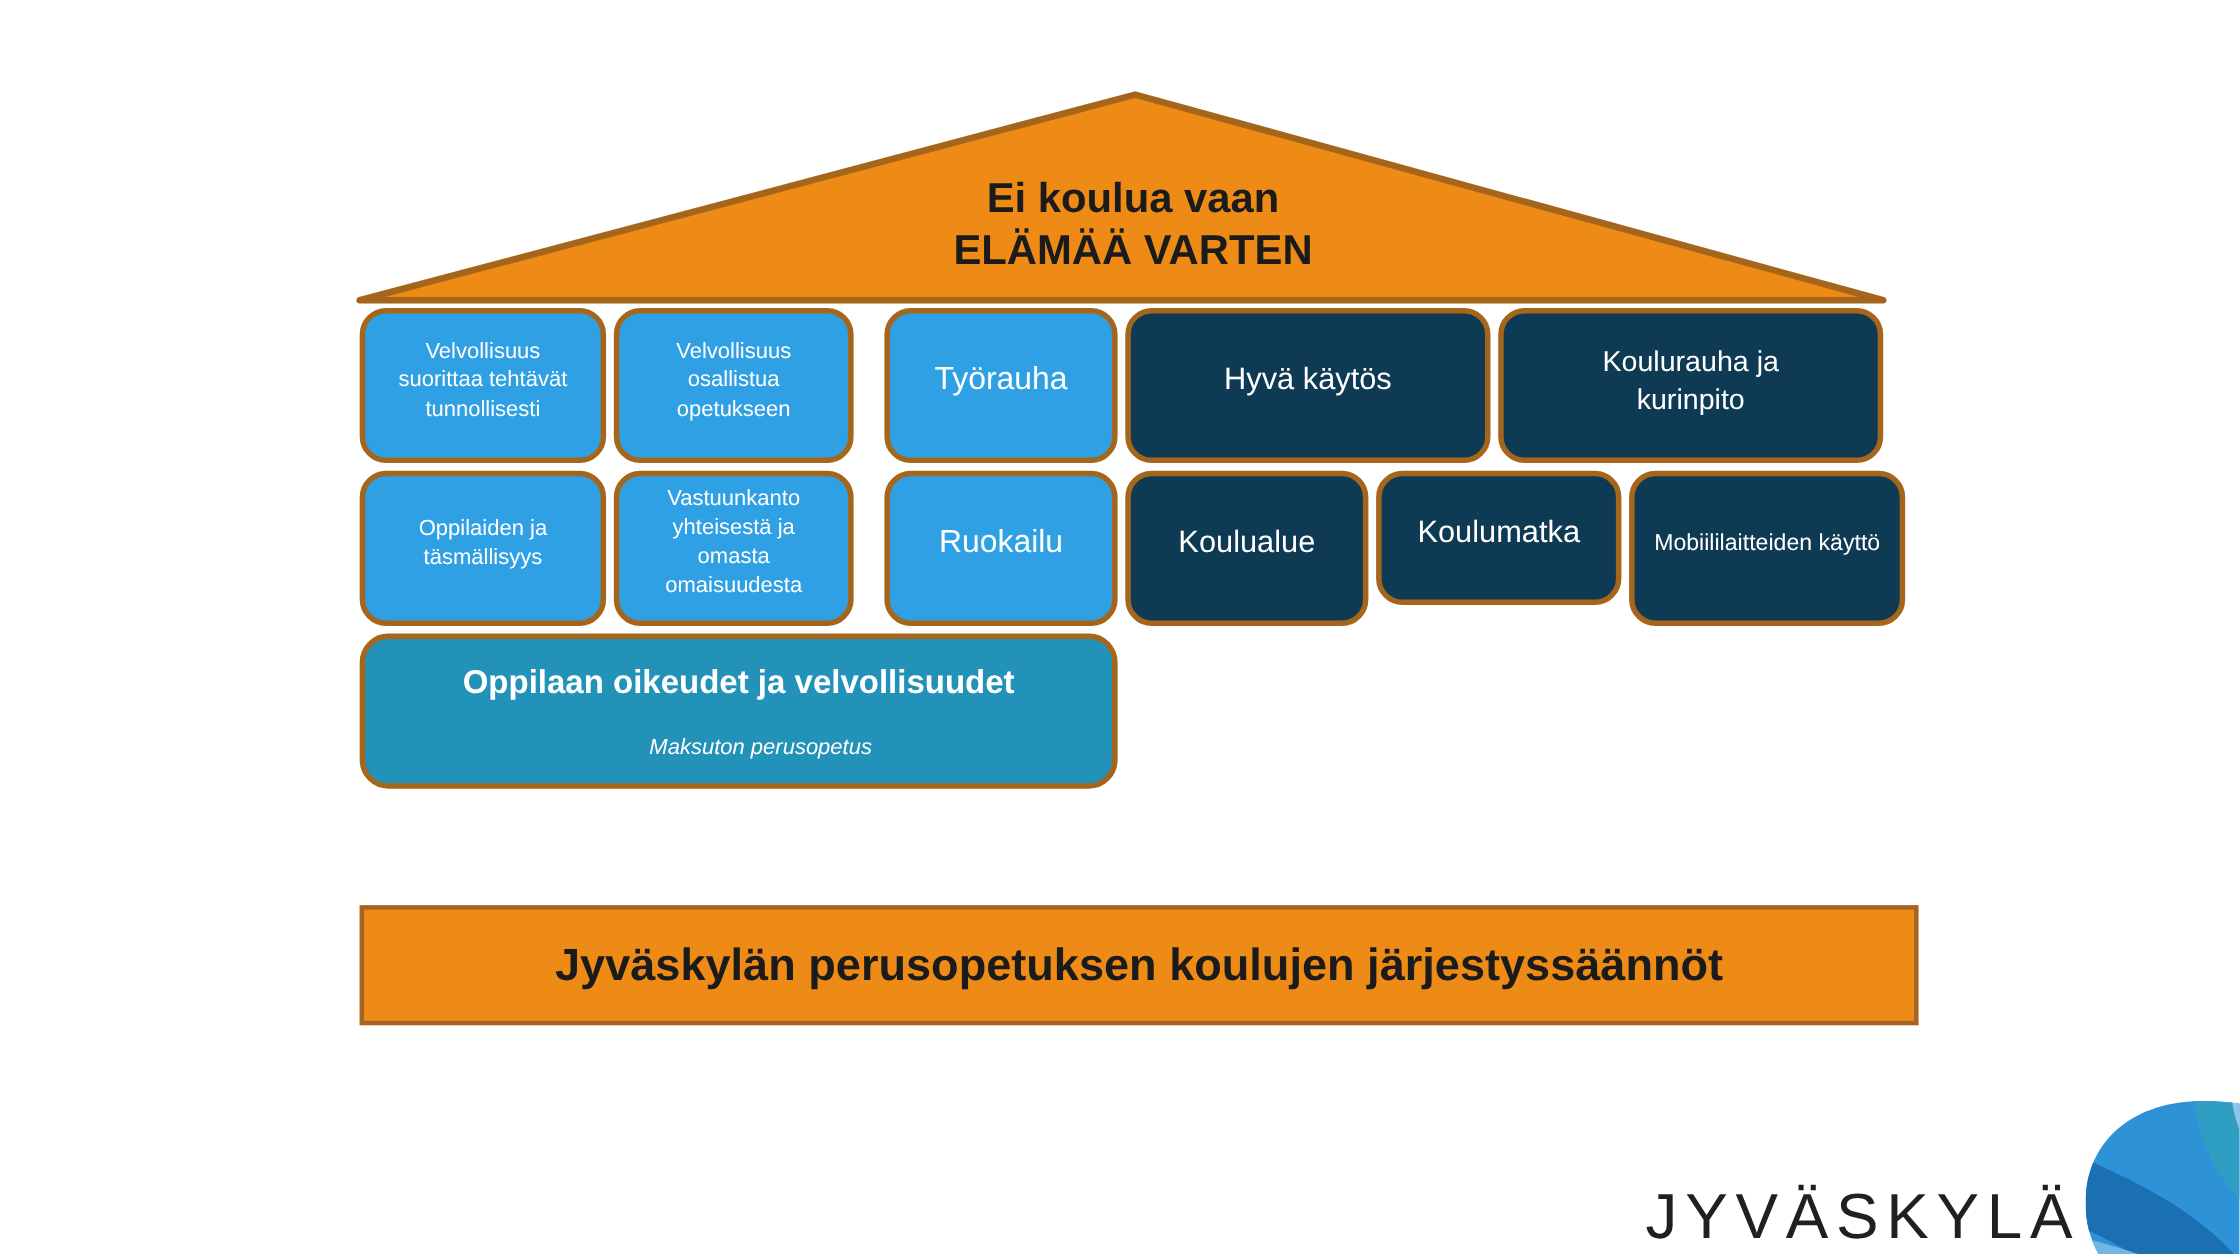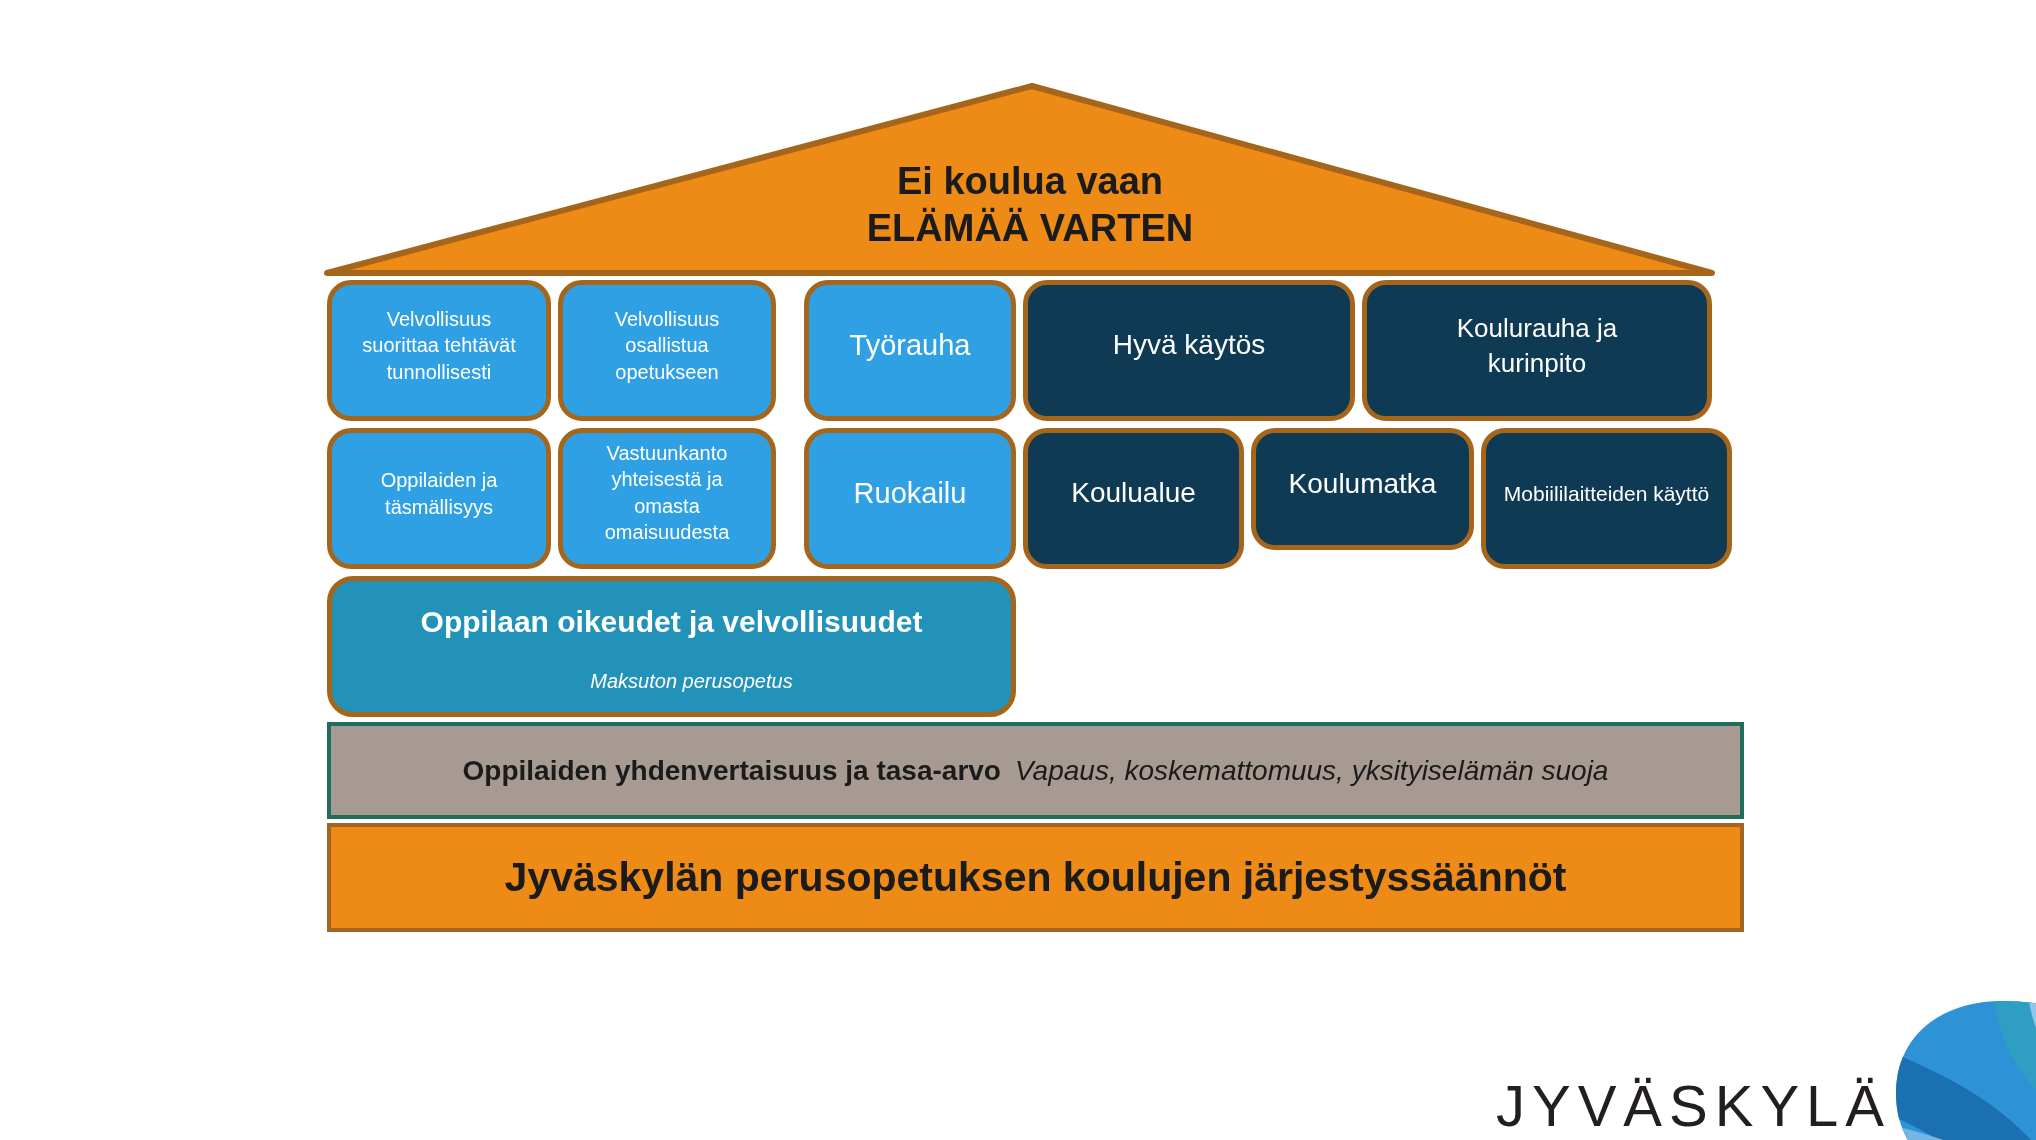--- a/index.html
+++ b/index.html
@@ -26,21 +26,21 @@
   }
   .roof-title span{display:block;}
   .box{
     position:absolute;z-index:3;box-sizing:border-box;
     border:5px solid var(--brown);border-radius:24px;
     display:flex;align-items:center;justify-content:center;
     text-align:center;color:#ffffff;padding:10px 14px 20px 14px;
   }
   .box.lb{background:var(--light-blue);}
   .box.nv{background:var(--navy);}
-  .box.teal{background:var(--teal);border-radius:26px;flex-direction:column;padding:18px 20px;justify-content:flex-end;}
+  .box.teal{background:var(--teal);border-radius:26px;flex-direction:column;padding:6px 20px;}
   .box.nvw{background:var(--navy-wide);border-radius:26px;padding:10px 20px;}
   .box .lbl{display:block;line-height:1.32;}
   .wide-title{font-size:30px;font-weight:bold;line-height:1.3;}
   .wide-sub{font-size:20px;font-style:italic;margin-top:26px;margin-left:40px;}
   .bar{
     position:absolute;z-index:3;box-sizing:border-box;left:327px;width:1417px;
     display:flex;align-items:center;justify-content:center;text-align:center;
   }
   #equality-bar{top:722px;height:97px;background:var(--gray-bar);border:4px solid var(--gray-bar-border);color:var(--ink);font-size:28px;}
   #equality-bar .b{font-weight:bold;}
@@ -98,24 +98,20 @@
   </div>
   <div class="box nv" style="left:1481px;top:428px;width:251px;height:141px;font-size:21px">
     <span class="lbl">Mobiililaitteiden käyttö</span>
   </div>
 
   <div class="box teal" style="left:327px;top:576px;width:689px;height:141px">
     <span class="lbl wide-title">Oppilaan oikeudet ja velvollisuudet</span>
     <span class="lbl wide-sub">Maksuton perusopetus</span>
   </div>
 
-  <div class="bar" id="equality-bar">
-    <span class="b">Oppilaiden yhdenvertaisuus ja tasa-arvo</span>
-    <span class="i">Vapaus, koskemattomuus, yksityiselämän suoja</span>
-  </div>
 
   <div class="bar" id="base-bar">
     <span>Jyväskylän perusopetuksen koulujen järjestyssäännöt</span>
   </div>
 
   <div id="wordmark">JYVÄSKYLÄ</div>
   <svg id="swirl" width="230" height="200" viewBox="0 0 230 200">
     <defs>
       <clipPath id="blobClip">
         <path d="M 12,100 C 12,42 58,8 118,8 C 165,8 205,20 230,45 L 230,200 L 78,200 C 40,172 12,148 12,100 Z"></path>

